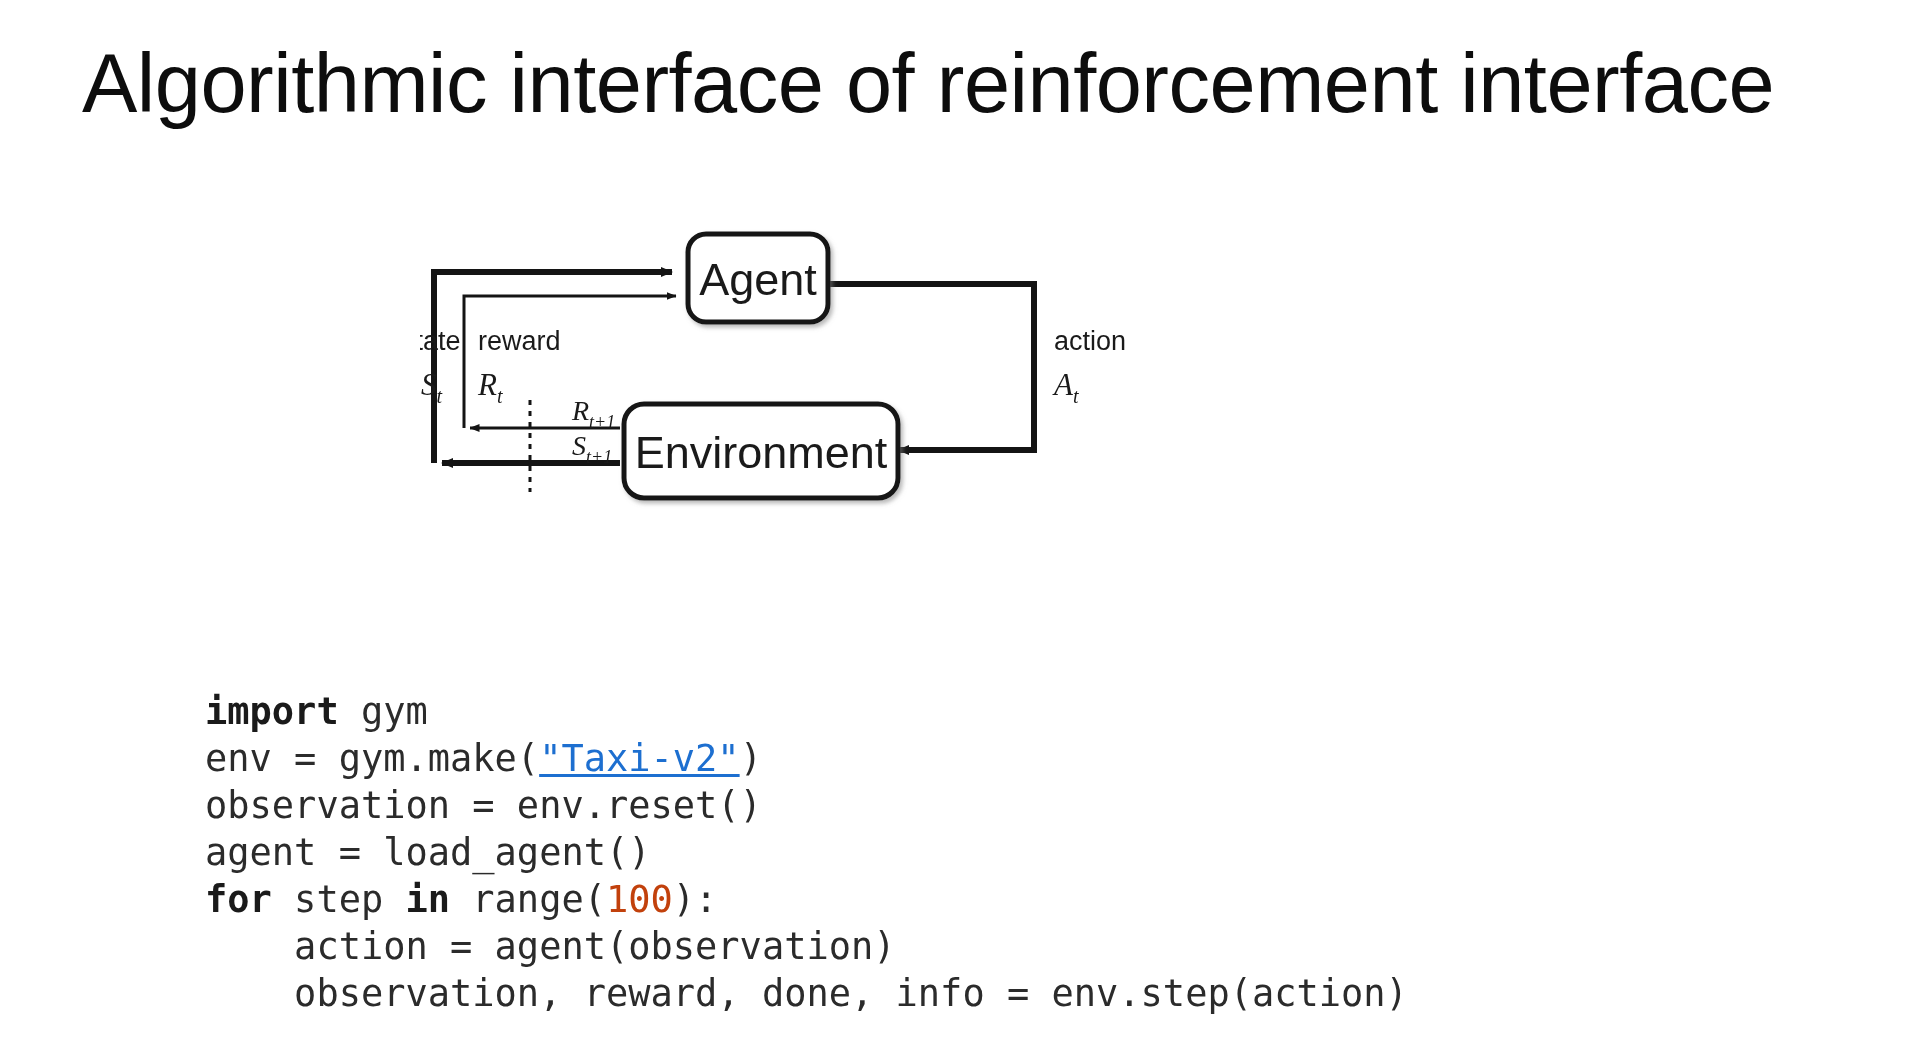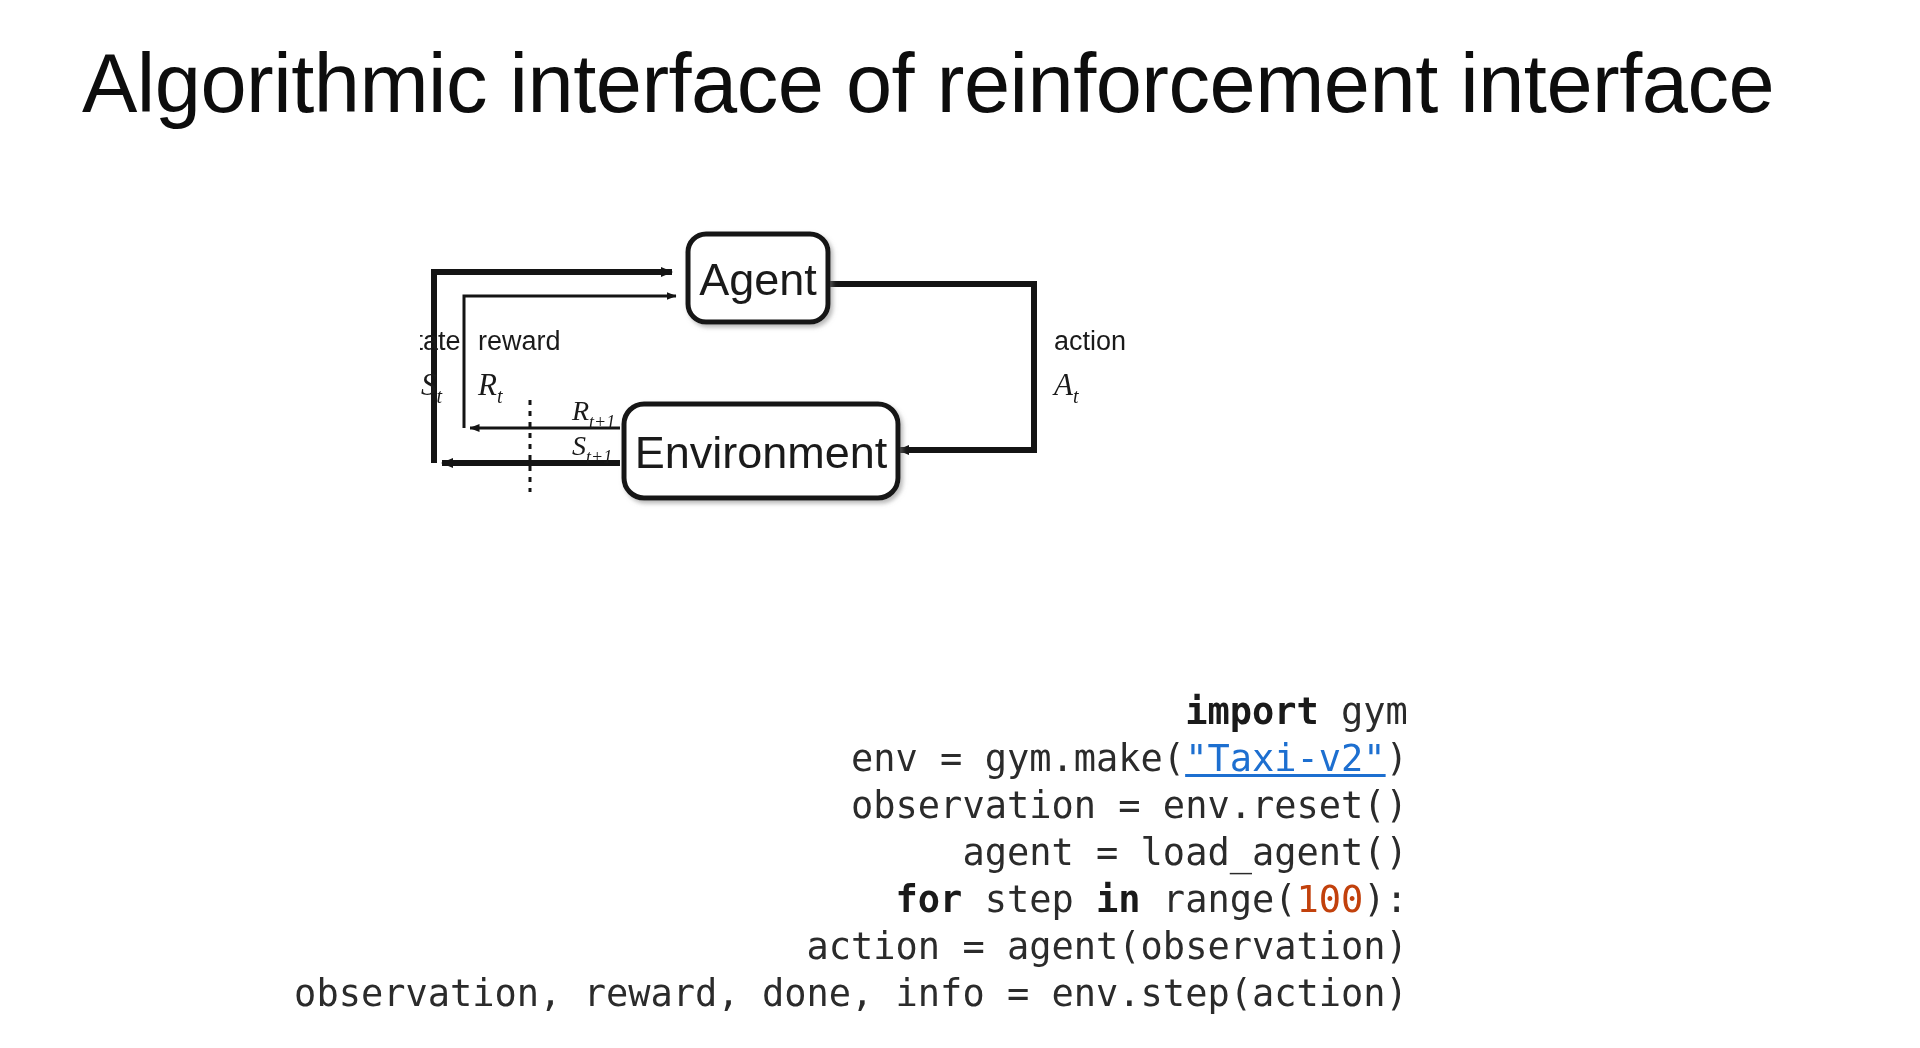--- a/index.html
+++ b/index.html
@@ -48,21 +48,20 @@
   .code-block {
     position: absolute;
     left: 205px;
     top: 688px;
     font-family: "DejaVu Sans Mono", "Liberation Mono", monospace;
     font-size: 37px;
     line-height: 47px;
     color: #2b2b2b;
     white-space: pre;
     letter-spacing: 0px;
-    text-align: right;
   }
   .code-line { white-space: pre; }
   .kw { font-weight: 700; color: #1a1a1a; }
   .num { color: #c2410c; }
   .link {
     color: #1d6fd0;
     text-decoration: underline;
     text-underline-offset: 3px;
     cursor: pointer;
   }

